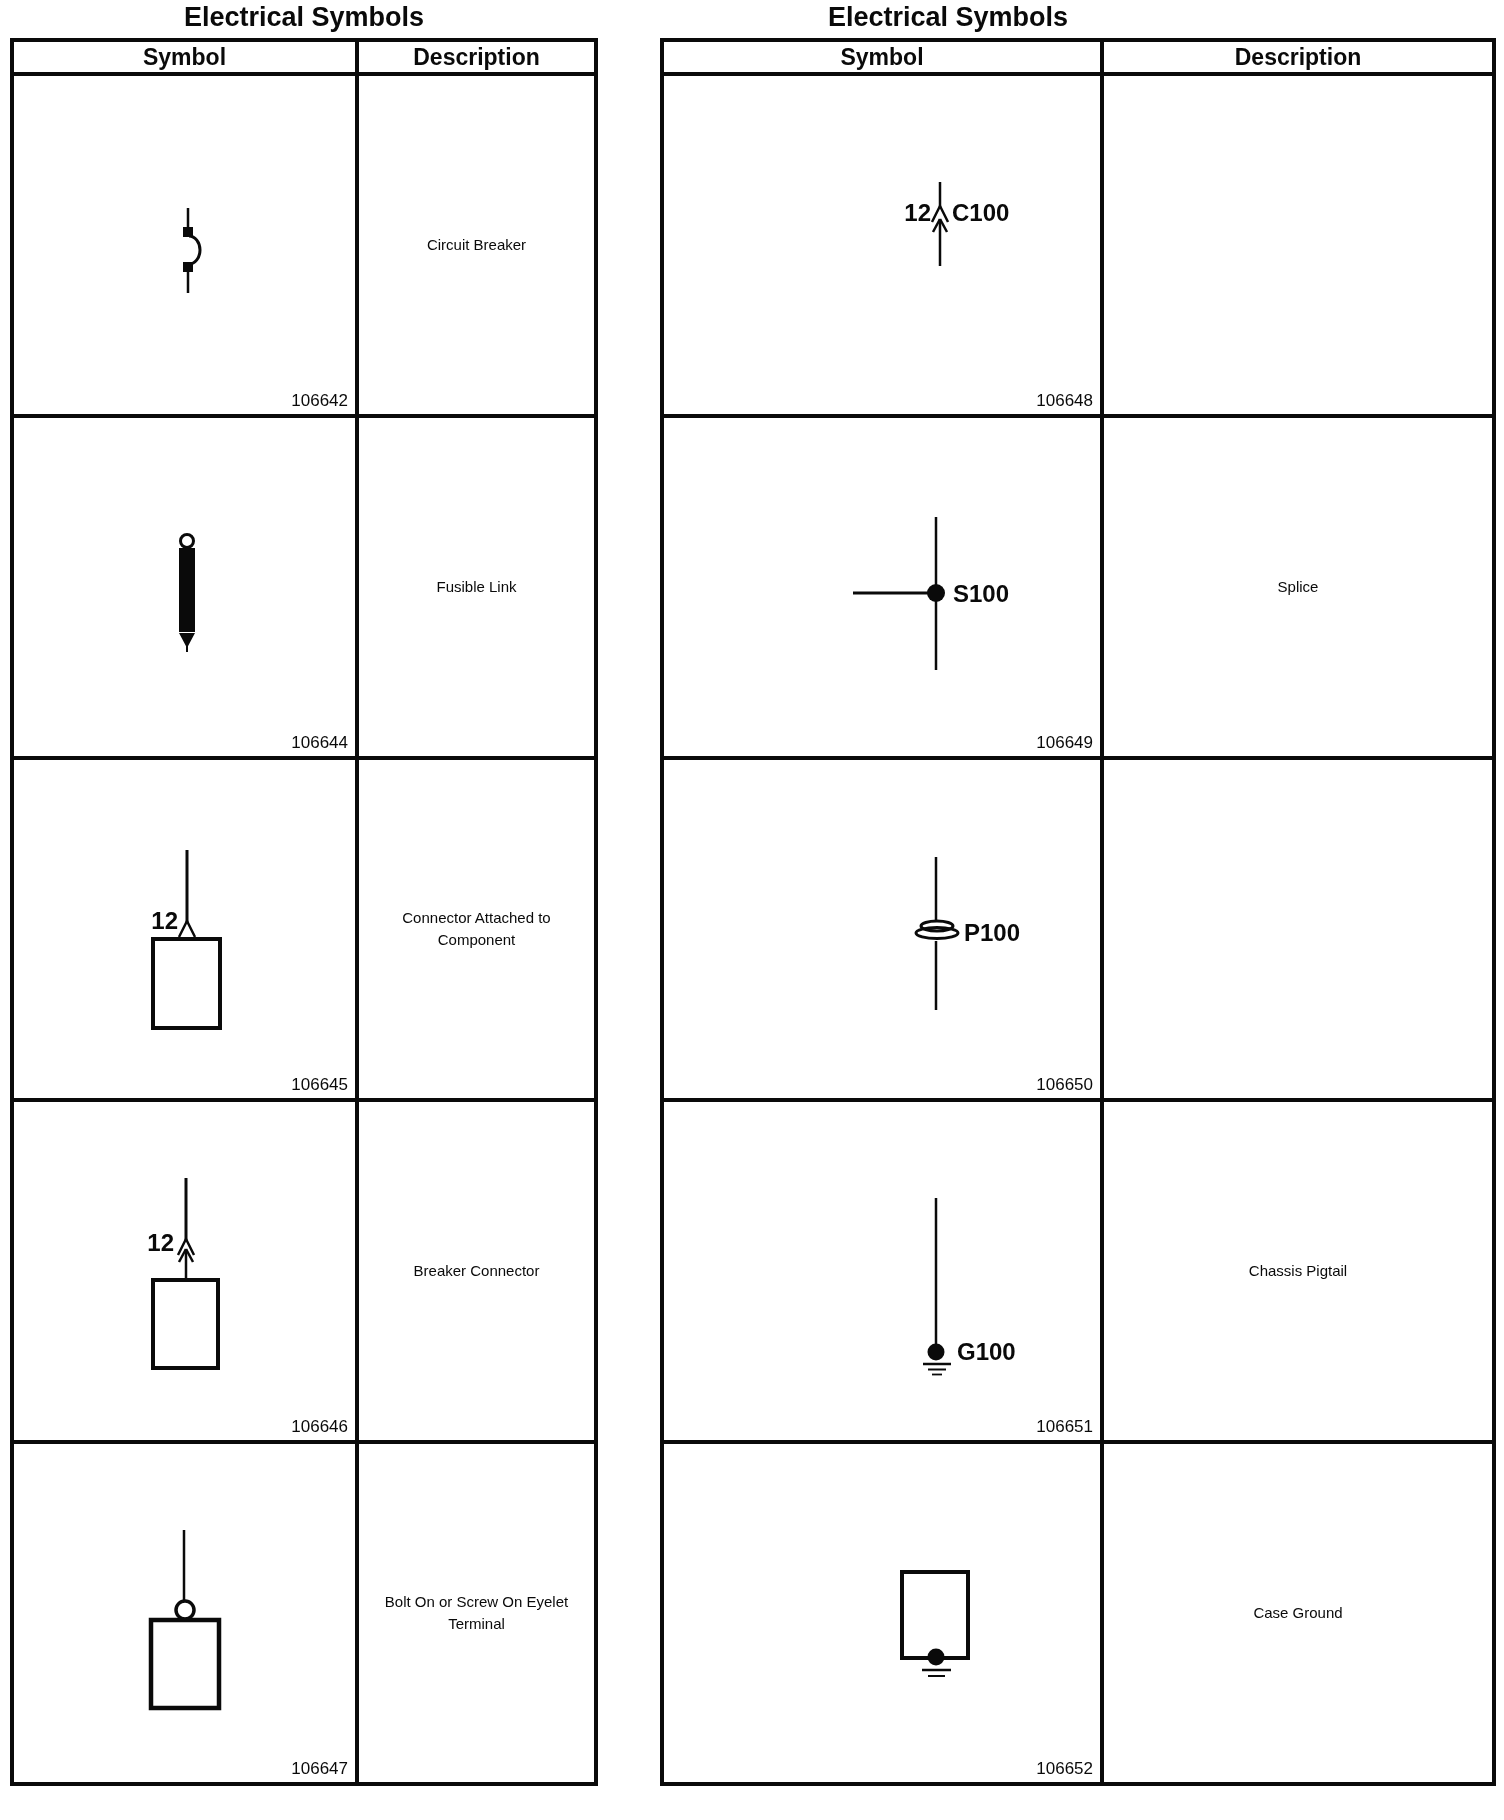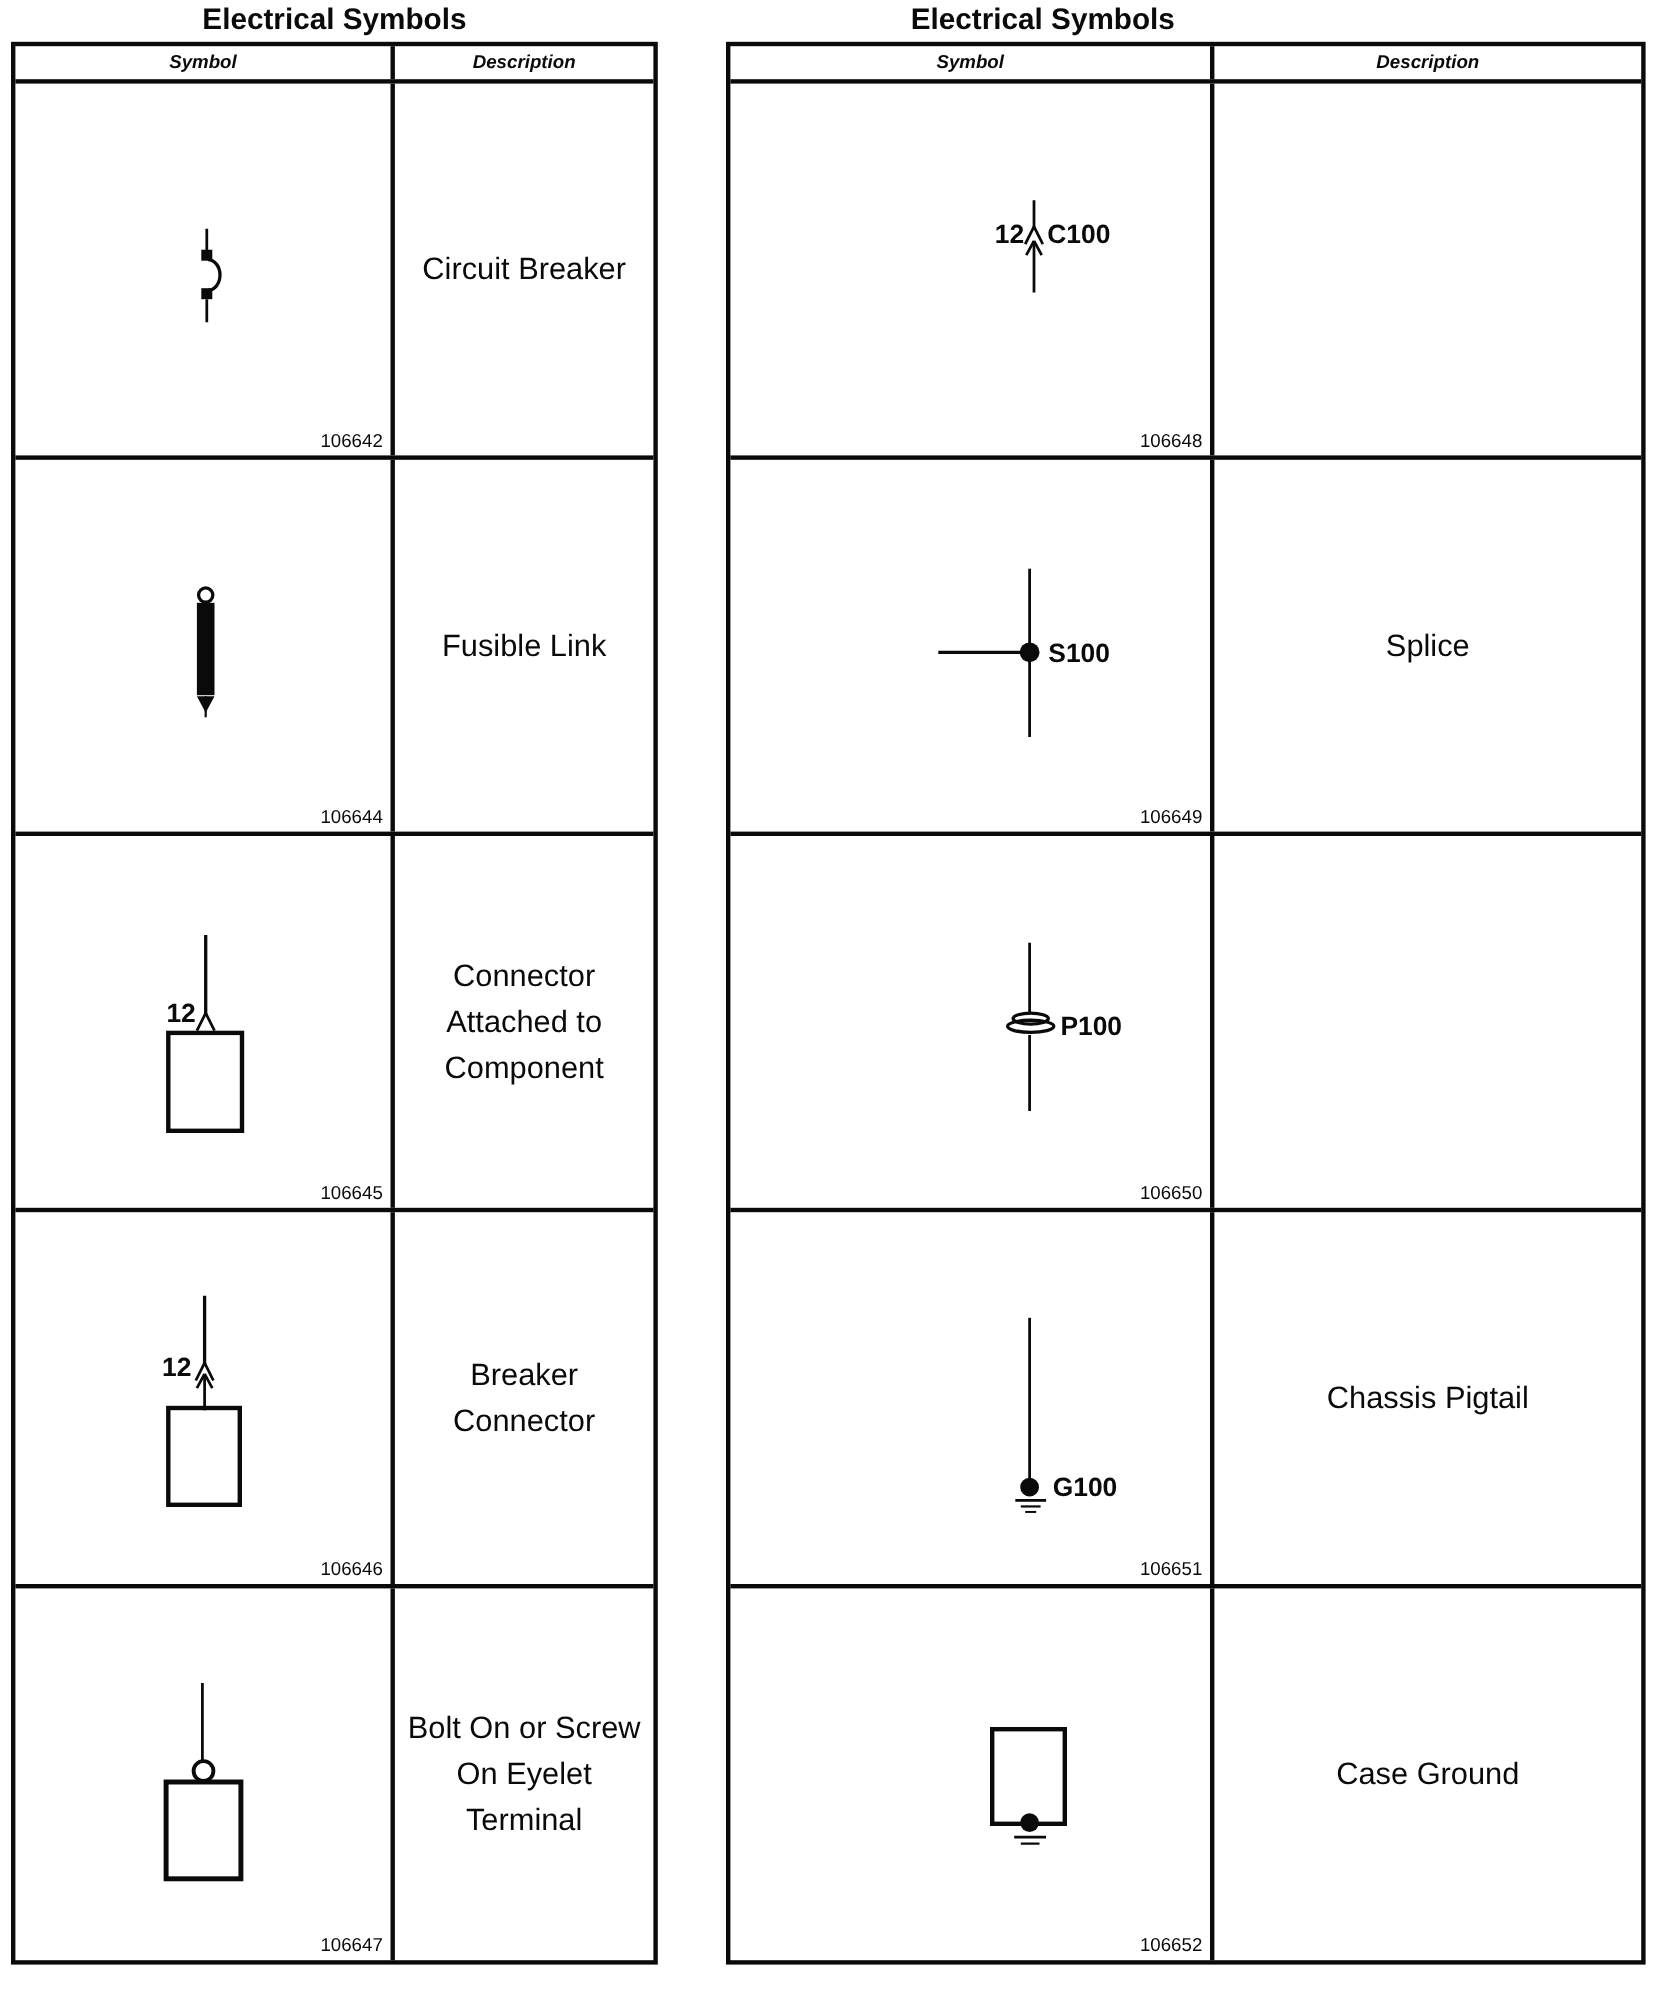--- a/index.html
+++ b/index.html
@@ -7,37 +7,37 @@
 
   .title { position:absolute; top:2px; font-size:27px; font-weight:700; white-space:nowrap; transform:translateX(-50%);margin-left:48px; }
   .title-left  { left:256px; }
   .title-right { left:900px; }
 
   .tbl { position:absolute; top:38px; border:4px solid #0a0a0a; box-sizing:border-box; background:#fff; }
   .tbl-left  { left:10px;  width:588px; height:1748px; }
   .tbl-right { left:660px; width:836px; height:1748px; }
 
   .thead { display:flex; height:34px; box-sizing:border-box; border-bottom:4px solid #0a0a0a; }
-  .th { display:flex; align-items:center; justify-content:center; font-size:17px; font-weight:700; box-sizing:border-box;font-style:italic; }
+  .th { display:flex; align-items:center; justify-content:center; font-size:23px; font-weight:700; box-sizing:border-box; }
   .row { display:flex; height:342px; box-sizing:border-box; border-bottom:4px solid #0a0a0a; }
   .row:last-child { height:338px; border-bottom:none; }
 
   .w-l-sym { width:345px; border-right:4px solid #0a0a0a; }
   .w-l-desc { width:235px; }
   .w-r-sym { width:440px; border-right:4px solid #0a0a0a; }
   .w-r-desc { width:388px; }
 
   .cell { box-sizing:border-box; }
   .sym { position:relative; }
   .sym-svg { position:absolute; left:0; top:0; width:100%; height:100%; }
   .sym-svg line, .sym-svg path, .sym-svg ellipse, .sym-svg rect.frame, .sym-svg circle.open { stroke:#0a0a0a; fill:none; }
   .sym-svg rect.solid, .sym-svg polygon, .sym-svg circle.solid { fill:#0a0a0a; stroke:none; }
   .sym-svg text { font:700 24px "Liberation Sans", sans-serif; fill:#0a0a0a; }
 
-  .desc { display:flex; align-items:center; justify-content:center; text-align:center; font-size:28px; line-height:1.5; padding:4px 3px; }
+  .desc { display:flex; align-items:center; justify-content:center; text-align:center; font-size:15px; line-height:1.5; padding:4px 3px; }
   .fig { position:absolute; right:7px; bottom:3px; font-size:17px; }
 </style>
 </head>
 <body>
 
 <div class="title title-left">Electrical Symbols</div>
 <div class="title title-right">Electrical Symbols</div>
 
 <div class="tbl tbl-left">
   <div class="thead">

